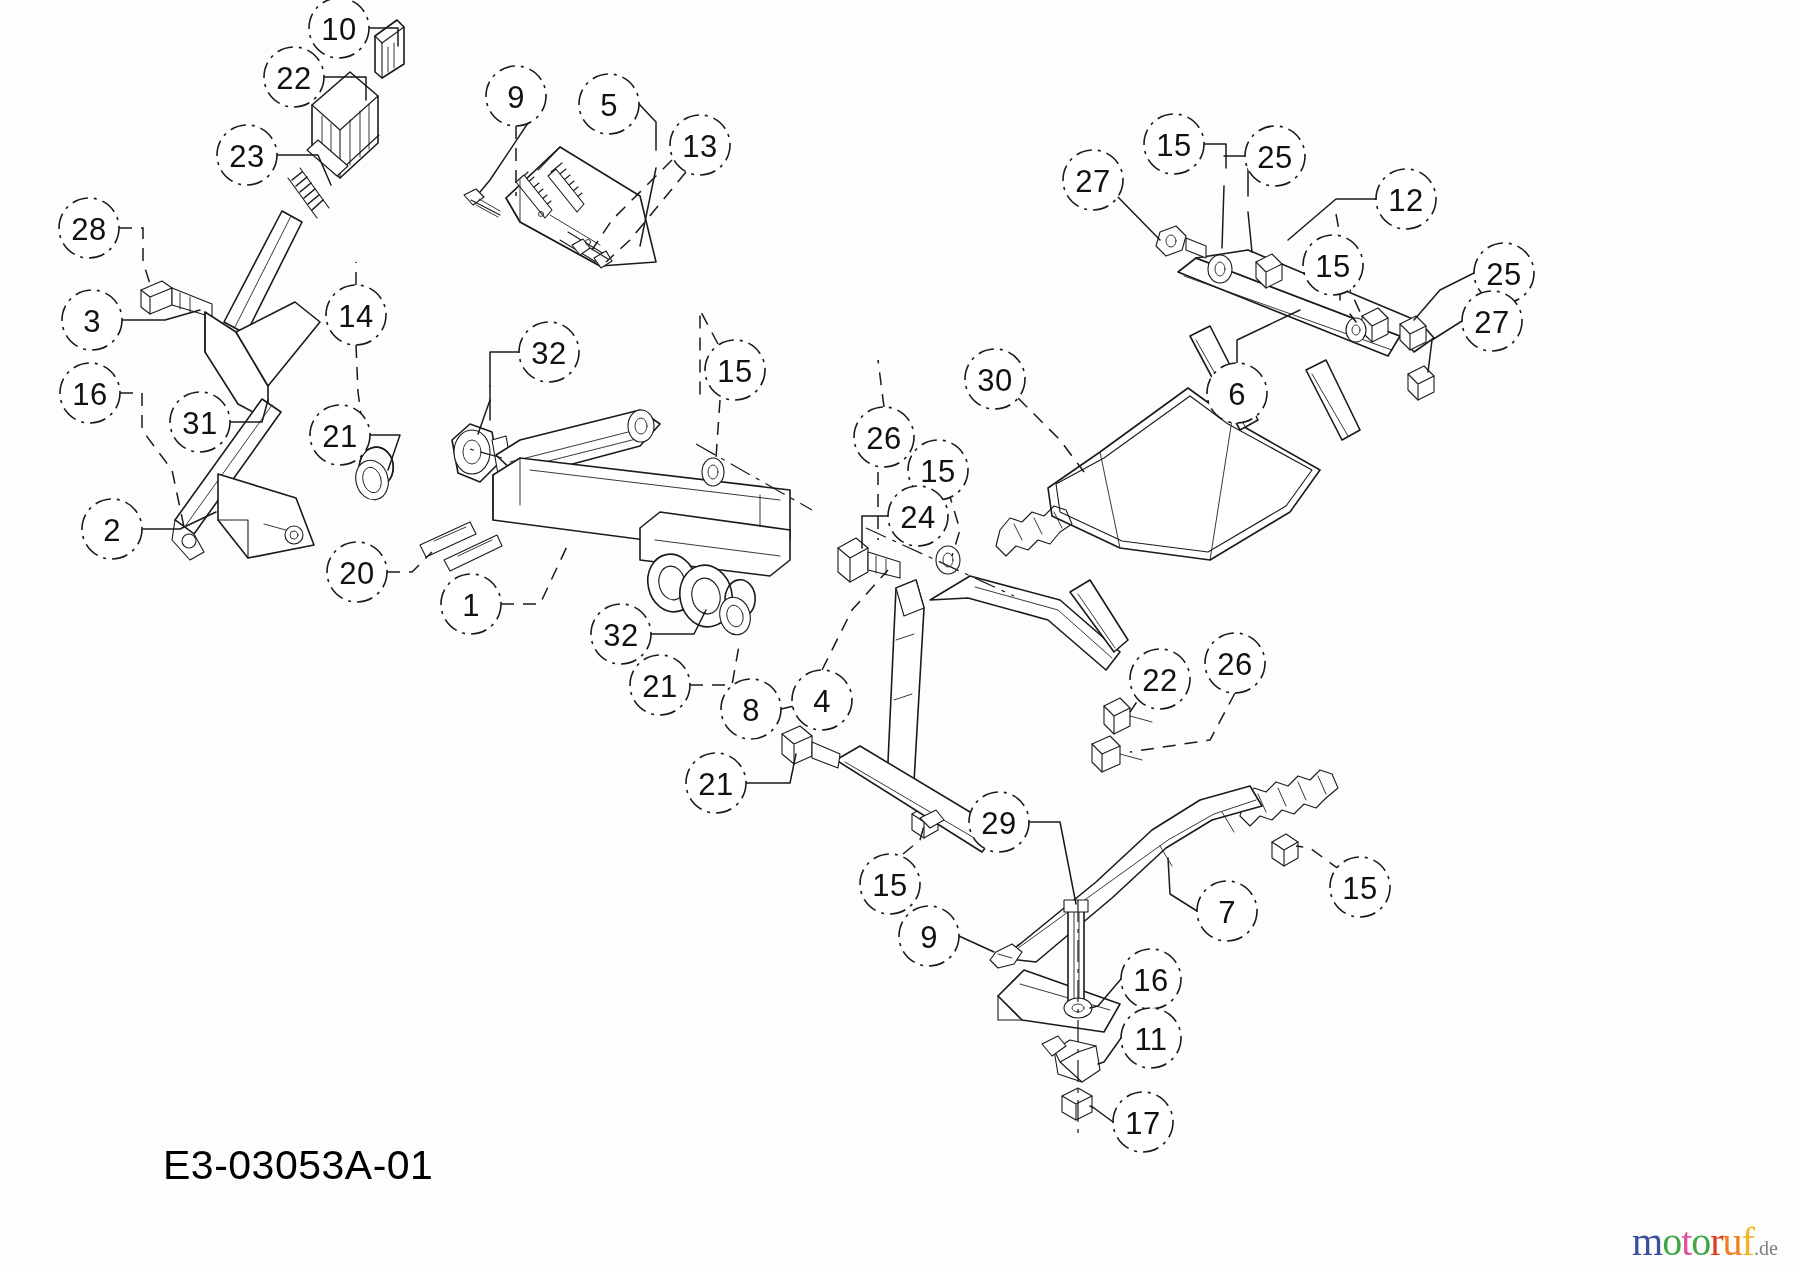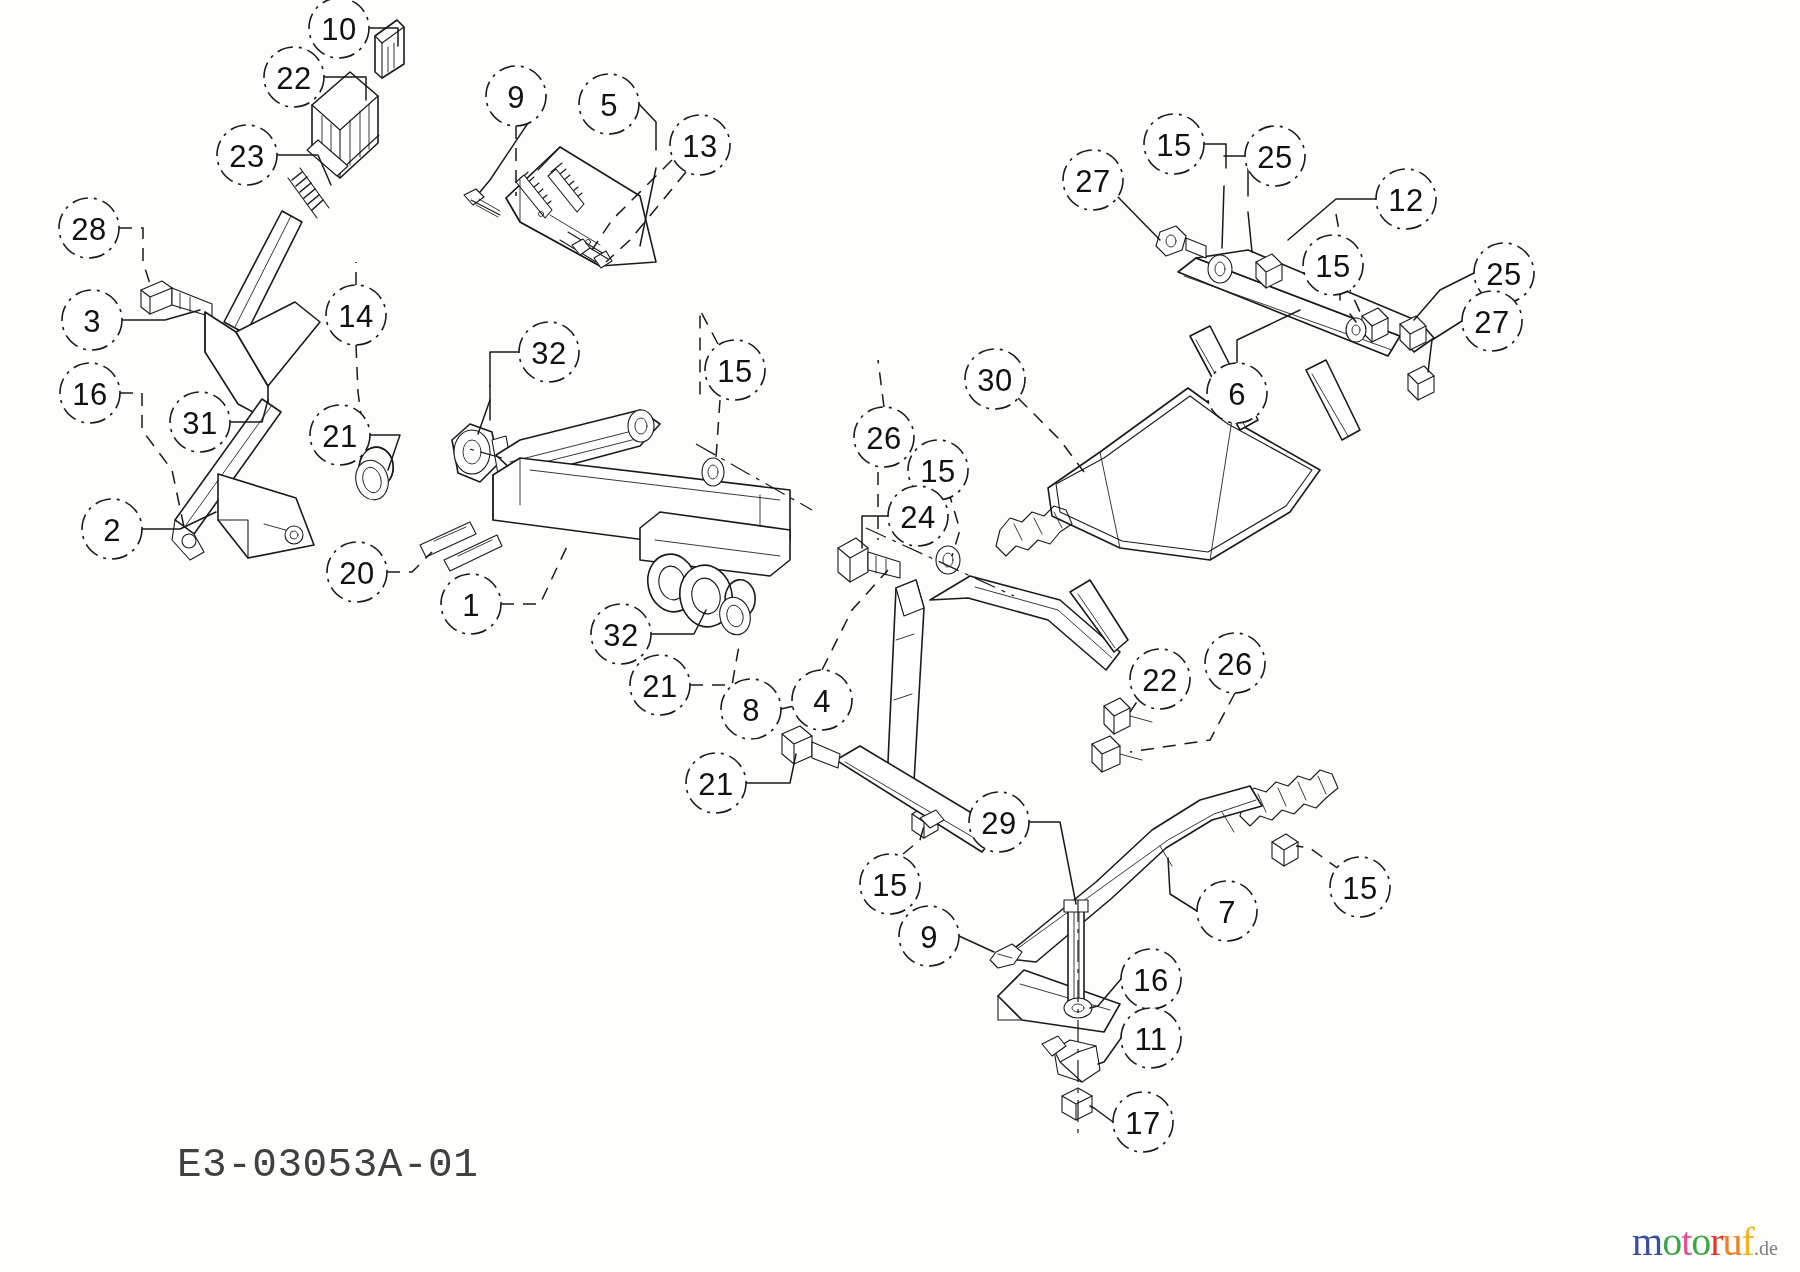--- a/index.html
+++ b/index.html
@@ -38,25 +38,25 @@
     fill: #111;
     text-anchor: middle;
     dominant-baseline: central;
     letter-spacing: 0.5px;
   }
   .part-fill { fill: #ffffff; stroke: #1a1a1a; stroke-width: 1.6; stroke-linejoin: round; }
   .part-fill-thin { fill: #ffffff; stroke: #1a1a1a; stroke-width: 1.1; stroke-linejoin: round; }
 
   #code-label {
     position: absolute;
-    left: 177px;
+    left: 163px;
     top: 1142px;
-    font-family: Liberation Mono, monospace;
+    font-family: Liberation Sans, sans-serif;
     font-size: 41px;
-    color: #404040;
+    color: #000000;
     letter-spacing: 0.5px;
     white-space: nowrap;
   }
   #watermark {
     position: absolute;
     left: 1632px;
     top: 1222px;
     font-family: "Liberation Serif", serif;
     font-size: 40px;
     letter-spacing: -1px;

